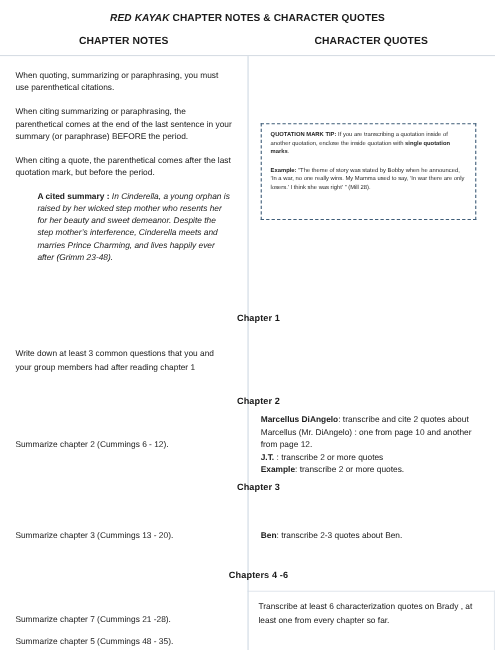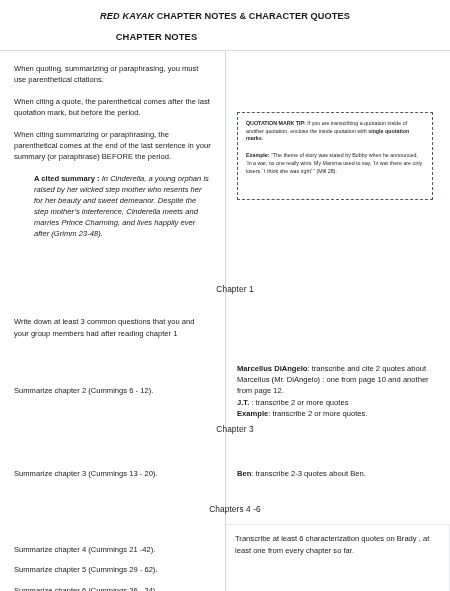--- a/index.html
+++ b/index.html
@@ -39,21 +39,20 @@
   
   .col-headers {
     display: flex;
     margin-top: 10px;
   }
   .col-headers > div {
     font-size: 9.4px;
     font-weight: bold;
     text-align: center;
     letter-spacing: .1px;
-    margin-left: 44px;
   }
   .ch-left { width: 225px; }
   .ch-right { width: 225px; }
 
   
   .table {
     margin-top: 8px;
     border-top: 1px solid #d7dde4;
     position: relative;
   }
@@ -114,21 +113,21 @@
     line-height: 1.5;
     color: #1f1f1f;
   }
   .tipbox p:last-child { margin-bottom: 0; }
   .tipbox b { font-weight: bold; }
 
   
   .section-head {
     text-align: center;
     font-size: 8.3px;
-    font-weight: normal;
+    font-weight: bold;
     letter-spacing: .1px;
     margin-left: 20px;
   }
   .section-head-wrap {
     position: relative;
     width: 450px;
   }
 
   
   .body-text {
@@ -159,31 +158,32 @@
 
 <div class="page">
 
   <div class="doc-title">
     <span class="book">RED KAYAK</span>
     <span>CHAPTER NOTES &amp; CHARACTER QUOTES</span>
   </div>
 
   <div class="col-headers">
     <div class="ch-left">CHAPTER NOTES</div>
+    <div class="ch-right">CHARACTER QUOTES</div>
   </div>
 
   <div class="table">
     <div class="divider"></div>
 
     <div class="row">
       <div class="cell-left">
         <div class="intro">
           <p>When quoting, summarizing or paraphrasing, you must use parenthetical citations.</p>
+          <p>When citing summarizing or paraphrasing, the parenthetical comes at the end of the last sentence in your summary (or paraphrase) BEFORE the period.</p>
           <p>When citing a quote, the parenthetical comes after the last quotation mark, but before the period.</p>
-          <p>When citing summarizing or paraphrasing, the parenthetical comes at the end of the last sentence in your summary (or paraphrase) BEFORE the period.</p>
           <p class="cited"><b>A cited summary :</b> <i>In Cinderella, a young orphan is raised by her wicked step mother who resents her for her beauty and sweet demeanor. Despite the step mother’s interference, Cinderella meets and marries Prince Charming, and lives happily ever after (Grimm 23-48).</i></p>
         </div>
       </div>
       <div class="cell-right">
         <div class="tipbox-wrap">
           <div class="tipbox">
             <p><b>QUOTATION MARK TIP:</b><span> If you are transcribing a quotation inside of another quotation, enclose the inside quotation with </span><b>single quotation marks</b><span>.</span></p>
             <p><b>Example:</b><span> “The theme  of  story was stated by Bobby when he announced, ‘In a war, no one really wins.  My Mamma used to say, ‘In war there are only losers.’ I think she was right’ ” (Mill 28).</span></p>
           </div>
         </div>
@@ -193,20 +193,23 @@
     <div class="section-head-wrap" style="margin-top:34px;">
       <div class="section-head">Chapter 1</div>
     </div>
     <div class="row" style="margin-top:5px; min-height:57px;">
       <div class="cell-left body-text">
         <p>Write down at least 3 common questions that you and your group members had after reading chapter 1</p>
       </div>
       <div class="cell-right body-text"></div>
     </div>
 
+    <div class="section-head-wrap" style="margin-top:3px;">
+      <div class="section-head">Chapter 2</div>
+    </div>
     <div class="row" style="margin-top:4px; min-height:62px;">
       <div class="cell-left body-text">
         <p>Summarize chapter 2 (Cummings 6 - 12).</p>
       </div>
       <div class="cell-right body-text">
         <p style="margin-bottom:0;"><b>Marcellus DiAngelo</b><span>: transcribe and cite 2 quotes about Marcellus (Mr. DiAngelo) : one from page 10 and another from page 12.</span></p>
         <p style="margin-bottom:0;"><b>J.T.</b><span> : transcribe 2 or more quotes</span></p>
         <p style="margin-bottom:0;"><b>Example</b><span>: transcribe 2 or more quotes.</span></p>
       </div>
     </div>
@@ -221,22 +224,22 @@
       <div class="cell-right body-text">
         <p><b>Ben</b><span>: transcribe 2-3 quotes about Ben.</span></p>
       </div>
     </div>
 
     <div class="section-head-wrap" style="margin-top:2px;">
       <div class="section-head">Chapters  4 -6</div>
     </div>
     <div class="row" style="margin-top:10px;">
       <div class="cell-left body-text">
-        <p>Summarize chapter 4 (Cummings 21 -42).</p>
-        <p>Summarize chapter 5 (Cummings 29 - 62).</p>
+        <p>Summarize chapter 7 (Cummings 21 -28).</p>
+        <p>Summarize chapter 5 (Cummings 48 - 35).</p>
         <p>Summarize chapter 6 (Cummings 36 - 34).</p>
       </div>
       <div class="cell-right">
         <div class="notebox">Transcribe at least 6 characterization quotes on Brady , at least one from every chapter so far.</div>
       </div>
     </div>
 
   </div>
 </div>
 

